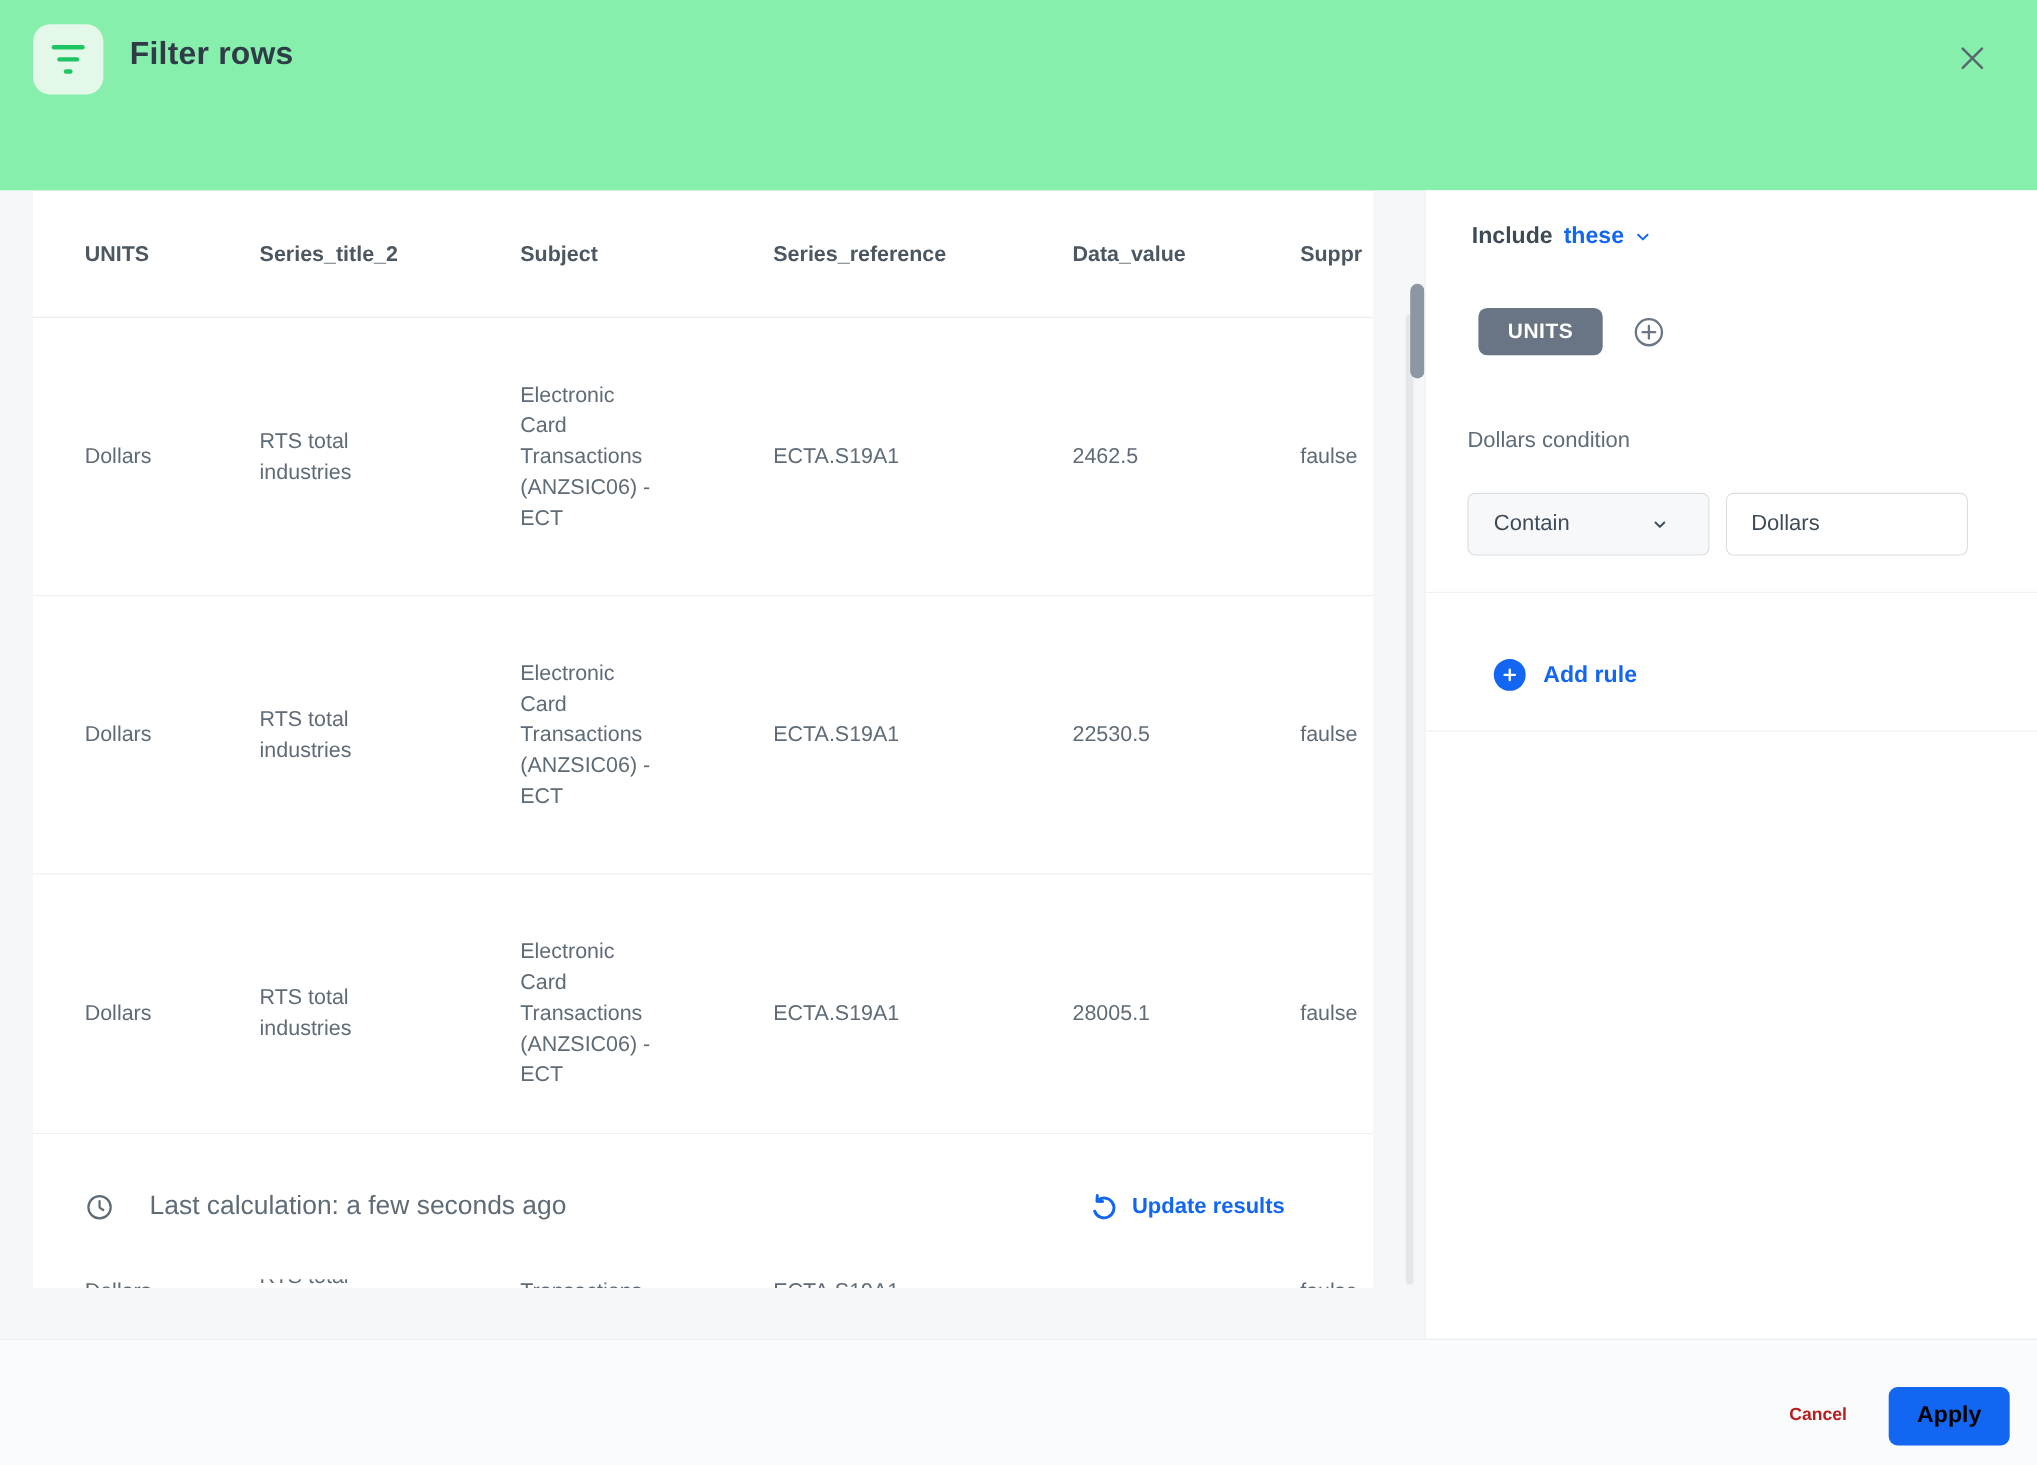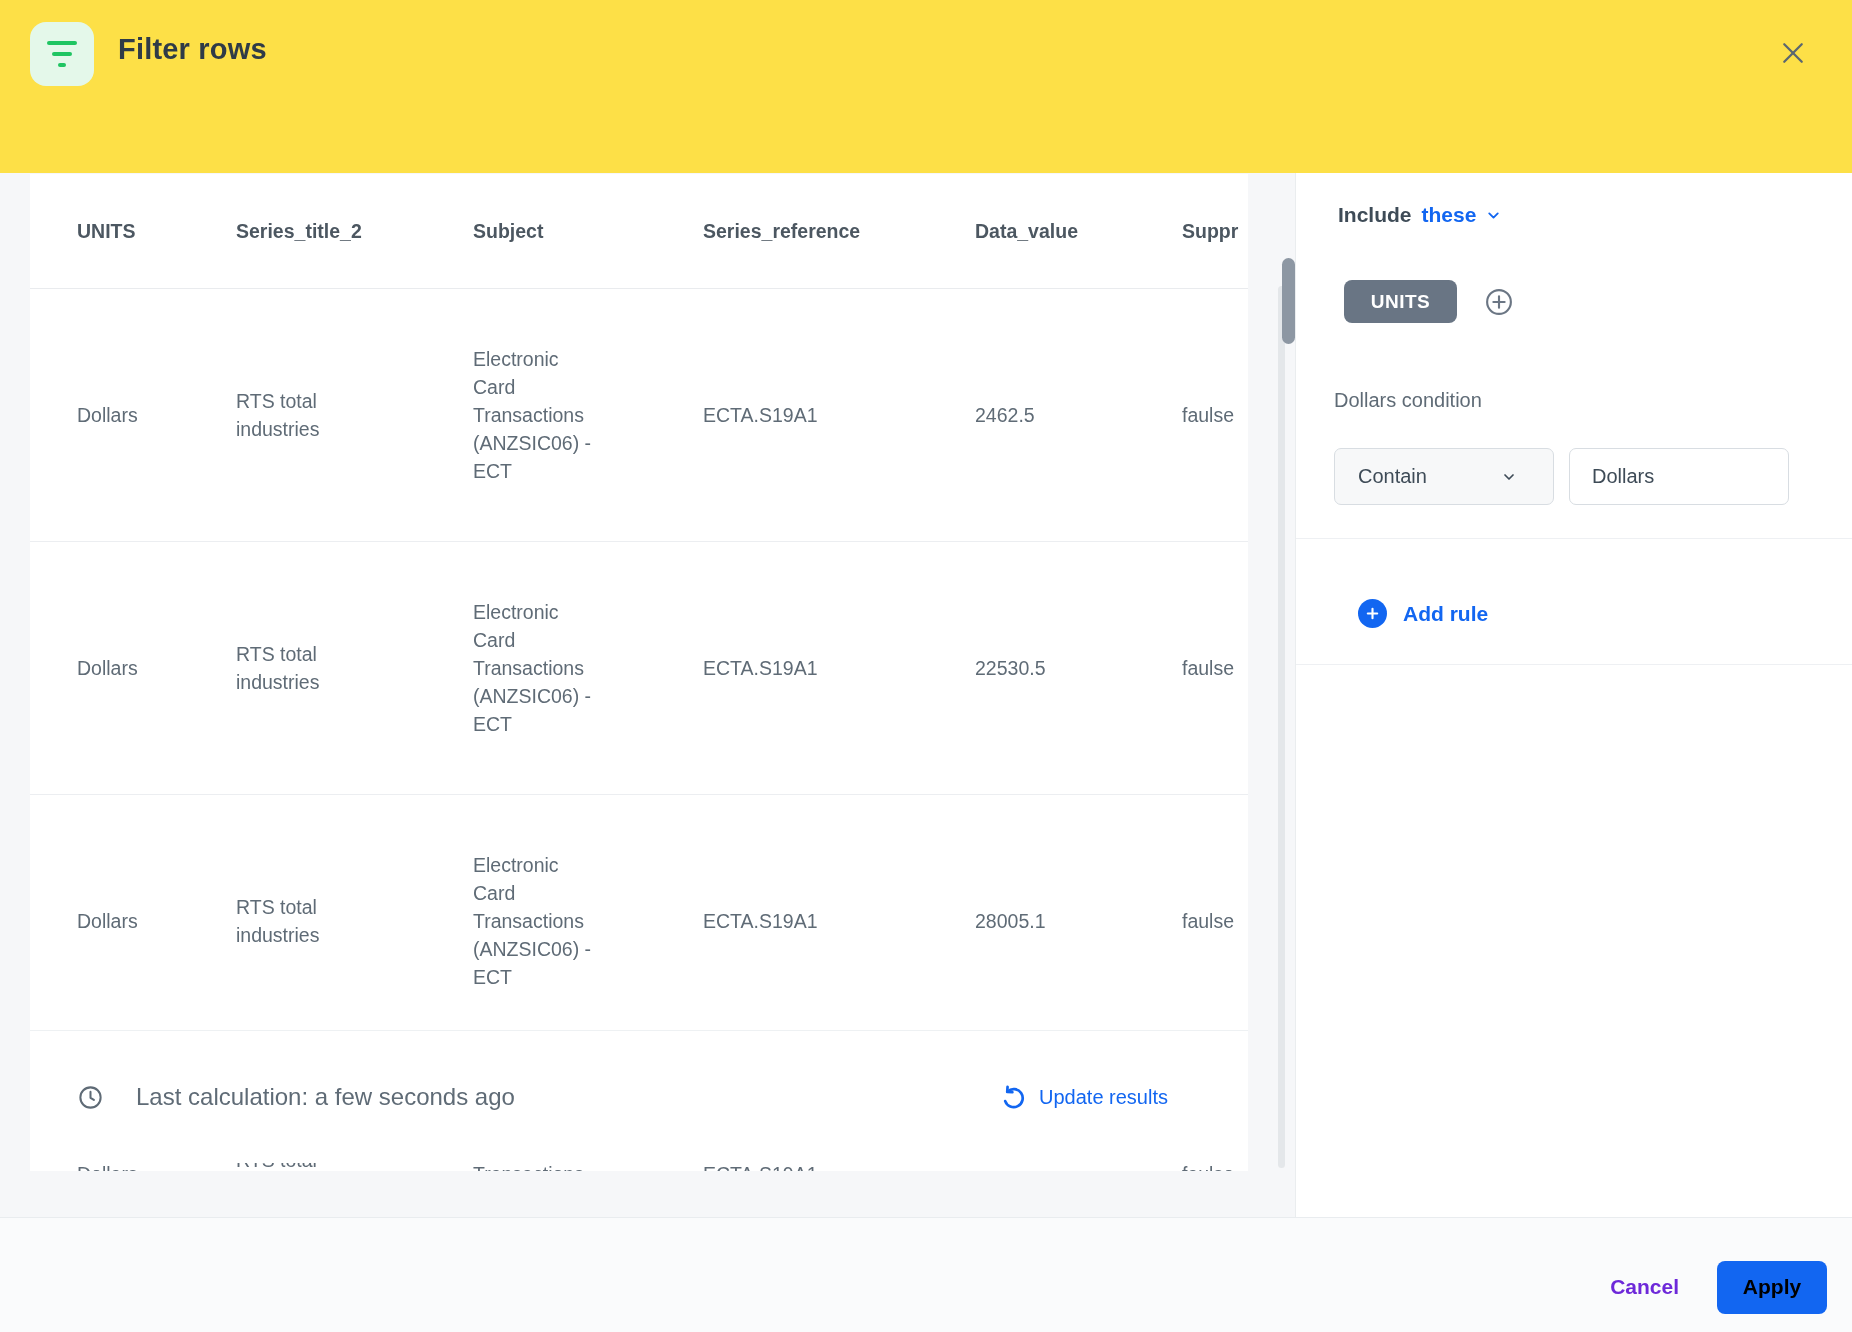--- a/index.html
+++ b/index.html
@@ -7,21 +7,21 @@
     --dark:#2f3b47; --mid:#4c5761; --cell:#5f6b76; --border:#e8ebee;
     --content_bg:#f6f7f9; --footer_bg:#fafbfc; --thumb:#8d97a3; --track:#e4e7ea;
     --ctl_border:#d8dde2; --select_bg:#f7f8f9;
   }
   *{margin:0;padding:0;box-sizing:border-box}
   html,body{background:#fff}
   body{font-family:"Liberation Sans","DejaVu Sans",sans-serif;color:var(--dark)}
   .stage{position:relative;width:1852px;height:1332px;background:#fff;overflow:hidden}
 
   
-  .hdr{position:absolute;left:0;top:0;width:100%;height:194px;background:#fde047;border-bottom:1px solid var(--border)}
+  .hdr{position:absolute;left:0;top:0;width:100%;height:194px;background:#86efac;border-bottom:1px solid var(--border)}
   .appicon{position:absolute;left:30px;top:22px;width:64px;height:64px;border-radius:16px;background:var(--green_bg);
            display:flex;flex-direction:column;align-items:center;justify-content:center;gap:7px}
   .appicon i{display:block;height:4px;border-radius:3px;background:var(--green)}
   .appicon i:nth-child(1){width:30px}
   .appicon i:nth-child(2){width:20px}
   .appicon i:nth-child(3){width:8px}
   .title{position:absolute;left:118px;top:33px;font-size:29px;font-weight:700;color:var(--dark);letter-spacing:.2px}
   .close{position:absolute;right:42px;top:36px;width:34px;height:34px;background:none;border:none;cursor:pointer;color:#5b6770;display:flex;align-items:center;justify-content:center}
   .tabs{position:absolute;left:44px;bottom:-1px;display:flex;gap:57px}
   .tab{display:flex;align-items:center;gap:13px;padding-bottom:14px;border-bottom:3px solid transparent;
@@ -40,21 +40,21 @@
   .cell{font-size:19.5px;line-height:28px;color:var(--cell)}
   .w0{flex:0 0 159px}.w1{flex:0 0 237px}.w2{flex:0 0 230px}.w3{flex:0 0 272px}.w4{flex:0 0 207px}
   .w5{flex:0 0 70px;white-space:nowrap;overflow:visible}
   .cell.c1 span{display:block;max-width:110px}
   .cell.c2 span{display:block;max-width:128px}
 
   .resultbar{position:absolute;left:0;right:0;top:856px;height:133px;background:#fff;border-top:1px solid #eef1f3;
              display:flex;align-items:center;padding:0 80px 0 47px}
   .resultbar .lastcalc{display:flex;align-items:center;gap:32px;color:var(--cell);font-size:24px}
   .resultbar .lastcalc svg{color:#5f6b76}
-  .upd{margin-left:auto;display:flex;align-items:center;gap:14px;color:var(--accent);font-size:20px;font-weight:400;cursor:pointer}
+  .upd{margin-left:auto;display:flex;align-items:center;gap:14px;color:var(--accent);font-size:20px;font-weight:700;cursor:pointer}
 
   .scr-track{position:absolute;left:1278px;top:113px;width:7px;height:882px;border-radius:4px;background:var(--track)}
   .scr-thumb{position:absolute;left:1282px;top:85px;width:13px;height:86px;border-radius:7px;background:var(--thumb)}
 
   
   .panel{position:absolute;left:1295px;top:0;width:557px;height:1044px;background:#fff;border-left:1px solid #eaedef}
   .inc{position:absolute;left:42px;top:30px;display:flex;align-items:flex-start;gap:10px;font-size:21px;font-weight:600;color:#3e4b57}
   .inc .sel{color:var(--accent);display:flex;align-items:center;gap:9px;cursor:pointer;font-weight:600}
   .chip{position:absolute;left:48px;top:107px;width:113px;height:43px;border-radius:8px;background:var(--chip);
         display:flex;align-items:center;justify-content:center;color:#fff;font-size:19px;font-weight:700;letter-spacing:.5px}
@@ -68,21 +68,21 @@
          font-family:"Liberation Sans","DejaVu Sans",sans-serif}
   .pdiv{position:absolute;left:0;right:0;height:1px;background:#eef0f3}
   .pdiv.d1{top:365px}.pdiv.d2{top:491px}
   .addrule{position:absolute;left:62px;top:426px;display:flex;align-items:center;gap:16px;cursor:pointer;background:none;border:none}
   .addrule .pc{width:29px;height:29px;border-radius:50%;background:var(--accent);display:flex;align-items:center;justify-content:center;color:#fff}
   .addrule .al{font-size:21px;font-weight:700;color:var(--accent)}
 
   
   .dfooter{position:absolute;left:0;top:1217px;width:100%;height:115px;background:var(--footer_bg);border-top:1px solid #e9ecef;
            display:flex;align-items:center;justify-content:flex-end;gap:38px;padding:24px 25px 0 0}
-  .cancel{background:none;border:none;font-size:21px;font-weight:600;color:#6d28d9;cursor:pointer;font-family:inherit}
+  .cancel{background:none;border:none;font-size:16px;font-weight:600;color:#b91c1c;cursor:pointer;font-family:inherit}
   .apply{width:110px;height:53px;border:none;border-radius:8px;background:var(--accent);color:#000000;font-size:21px;font-weight:600;cursor:pointer;font-family:inherit}
 </style>
 </head>
 <body>
 
 <div class="stage">
 
   <div class="hdr">
     <div class="appicon">
         <i></i>

